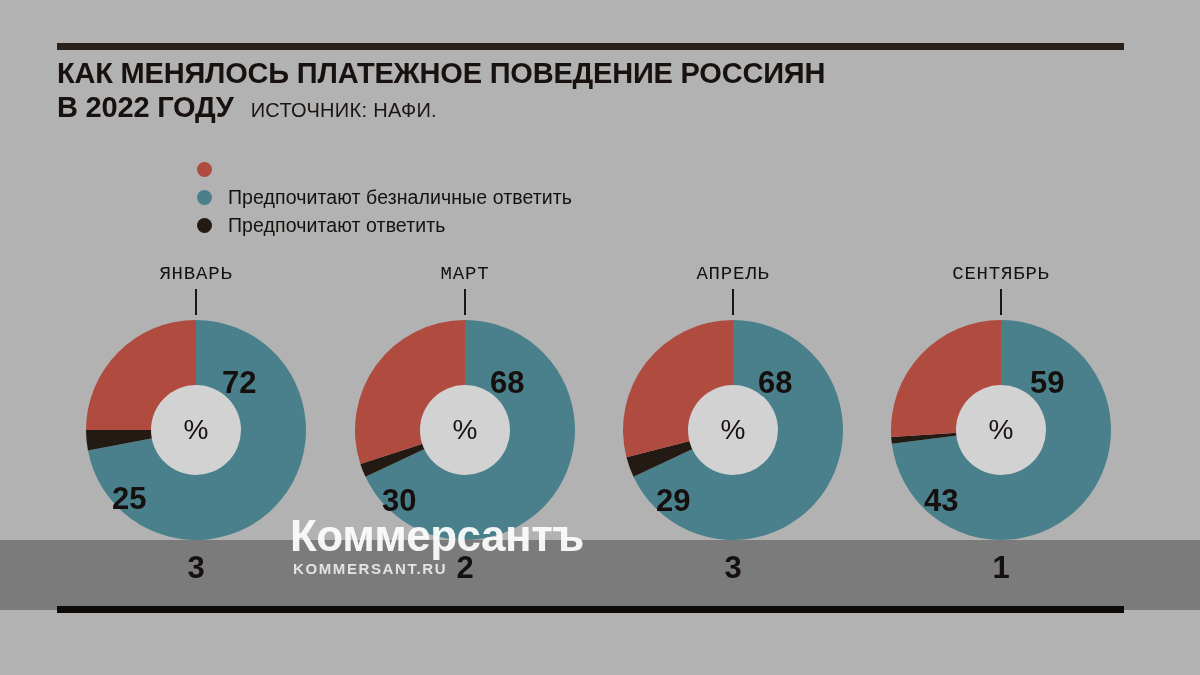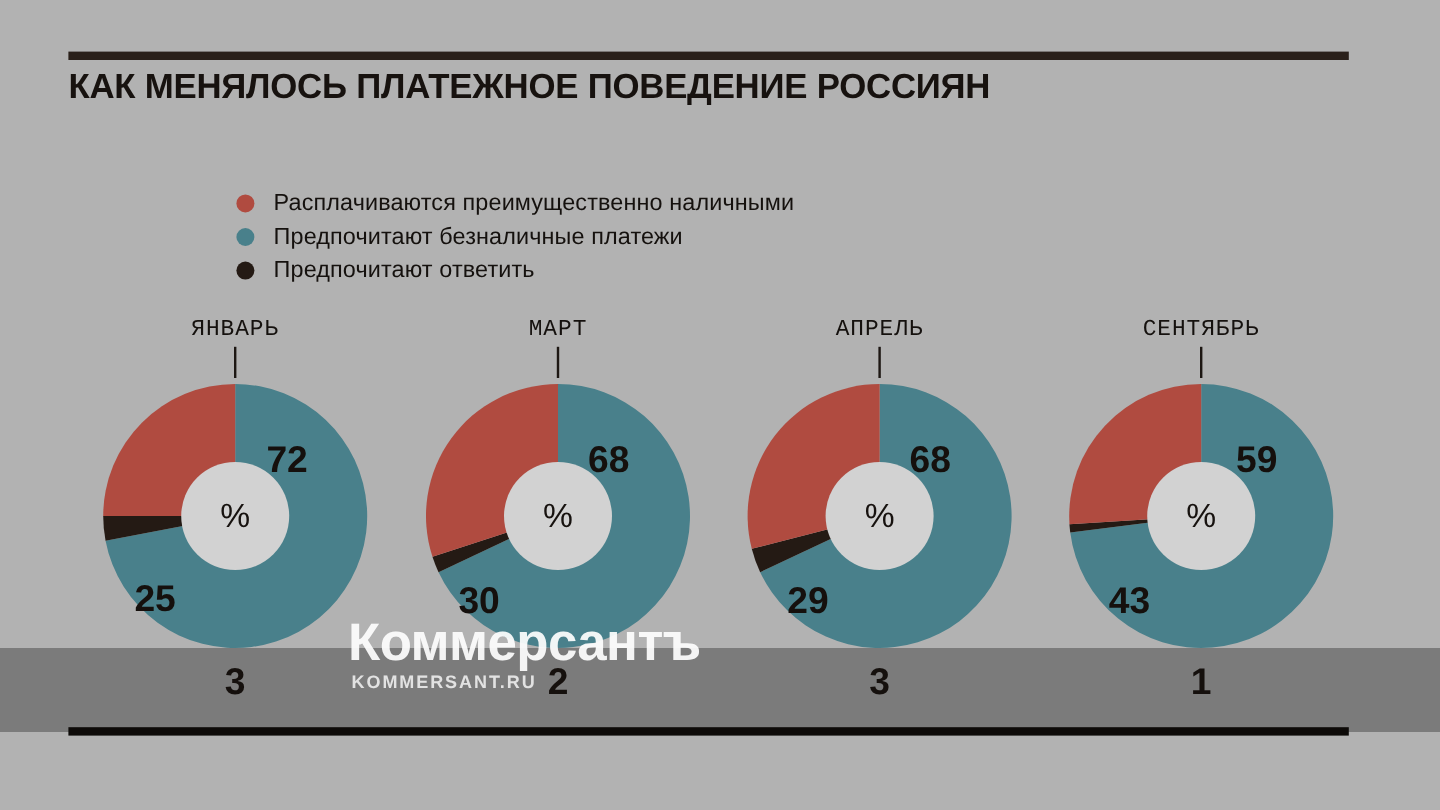--- a/index.html
+++ b/index.html
@@ -108,30 +108,33 @@
 <body>
 
 <div id="stage">
 
   <div class="band"></div>
 
   <div class="rule-top"></div>
 
   <div class="header">
     <div class="title">КАК МЕНЯЛОСЬ ПЛАТЕЖНОЕ ПОВЕДЕНИЕ РОССИЯН</div>
+    <div class="title-row2">
+      <span class="title">В 2022 ГОДУ</span>
+      <span class="source">ИСТОЧНИК: НАФИ.</span>
+    </div>
   </div>
 
   <div class="legend">
     <div class="legend-row">
       <span class="legend-dot" style="background:#b04b40"></span>
-      <span class="legend-label">Расплачиваются преимущественно наличными</span>
     </div>
     <div class="legend-row">
       <span class="legend-dot" style="background:#49808b"></span>
-      <span class="legend-label">Предпочитают безналичные платежи</span>
+      <span class="legend-label">Предпочитают безналичные ответить</span>
     </div>
     <div class="legend-row">
       <span class="legend-dot" style="background:#241a14"></span>
       <span class="legend-label">Предпочитают ответить</span>
     </div>
   </div>
 
   <div class="charts">
 
     <div class="chart" style="left:61px;">

